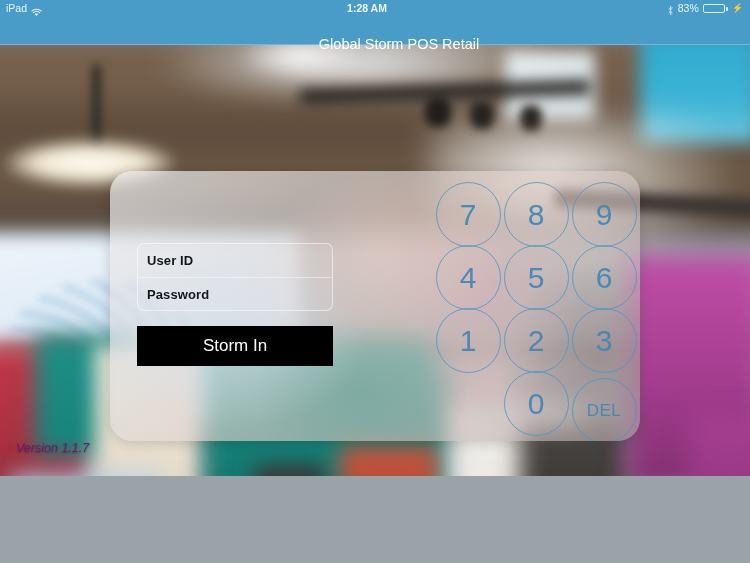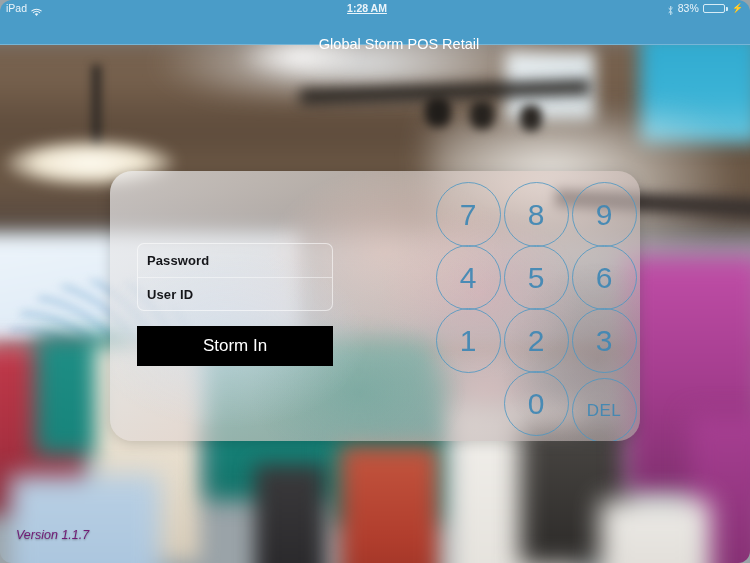--- a/index.html
+++ b/index.html
@@ -2,21 +2,21 @@
 <html><head>
 <meta charset="utf-8">
 <title>Global Storm POS Retail — Sign In</title>
 <style>
   html,body{margin:0;padding:0;}
   body{
     width:750px;height:563px;overflow:hidden;position:relative;
     font-family:"Liberation Sans", sans-serif;
     background:#9aa3a8;
   }
-  #screen{position:absolute;inset:0;width:750px;height:563px;overflow:hidden;border-radius:12px;}
+  #screen{position:absolute;inset:0;width:750px;height:476px;overflow:hidden;}
 
   
   #bg{position:absolute;left:0;top:45px;width:750px;height:518px;overflow:hidden;}
   
   #bg .wood{
     position:absolute;left:-40px;top:-10px;width:830px;height:200px;
     background:
       linear-gradient(180deg,#6b5746 0%,#7a6450 18%,#5c4a3a 48%,#6e5a47 72%,#4e4038 100%);
     filter:blur(14px);
   }
@@ -105,21 +105,21 @@
     position:absolute;left:0;top:0;width:750px;height:45px;
     background:#4a9cc8;
     box-shadow:inset 0 -1px 0 rgba(255,255,255,0.25);
     z-index:20;
   }
   #statusbar{
     position:absolute;left:0;top:0;width:750px;height:17px;
     color:#eaf4fa;font-size:10.5px;line-height:17px;
   }
   #statusbar .sb-left{position:absolute;left:6px;top:0;display:flex;align-items:center;gap:4px;}
-  #statusbar .sb-center{position:absolute;left:0;right:16px;top:0;text-align:center;font-weight:bold;text-decoration:underline;}
+  #statusbar .sb-center{position:absolute;left:0;right:16px;top:0;text-align:center;font-weight:bold;}
   #statusbar .sb-right{position:absolute;right:6px;top:0;display:flex;align-items:center;gap:4px;}
   .wifi-icon{display:inline-block;width:11px;height:9px;position:relative;top:1px;}
   .bt-icon{display:inline-block;width:7px;height:11px;position:relative;top:1px;opacity:.85;}
   .batt{display:inline-flex;align-items:center;}
   .batt-body{width:22px;height:9px;border:1px solid #d7ecf6;border-radius:2px;padding:1px;box-sizing:border-box;}
   .batt-fill{width:100%;height:100%;background:#4cd964;border-radius:1px;}
   .batt-cap{width:2px;height:4px;background:#d7ecf6;border-radius:0 1px 1px 0;margin-left:1px;}
   .bolt{font-size:9px;color:#e6f4fb;margin-left:1px;}
 
   #navbar{position:absolute;left:0;top:30px;width:750px;height:28px;margin-left:24px;}
@@ -282,26 +282,26 @@
       <div id="nav-title">Global Storm POS Retail</div>
     </div>
   </div>
 
   <div id="panel">
     <div class="tint"></div>
 
     <div id="form">
       <div id="fields">
         <div class="field-row">
+          <span class="field-label">User ID</span>
+          <input class="field-input" type="text" placeholder="" style="">
+        </div>
+        <div class="field-row">
           <span class="field-label">Password</span>
           <input class="field-input" type="password" placeholder="" style="">
-        </div>
-        <div class="field-row">
-          <span class="field-label">User ID</span>
-          <input class="field-input" type="text" placeholder="" style="">
         </div>
       </div>
 
       <div id="signin">Storm In</div>
     </div>
 
     <div id="keypad">
         <div class="key">7</div>
         <div class="key">8</div>
         <div class="key">9</div>

